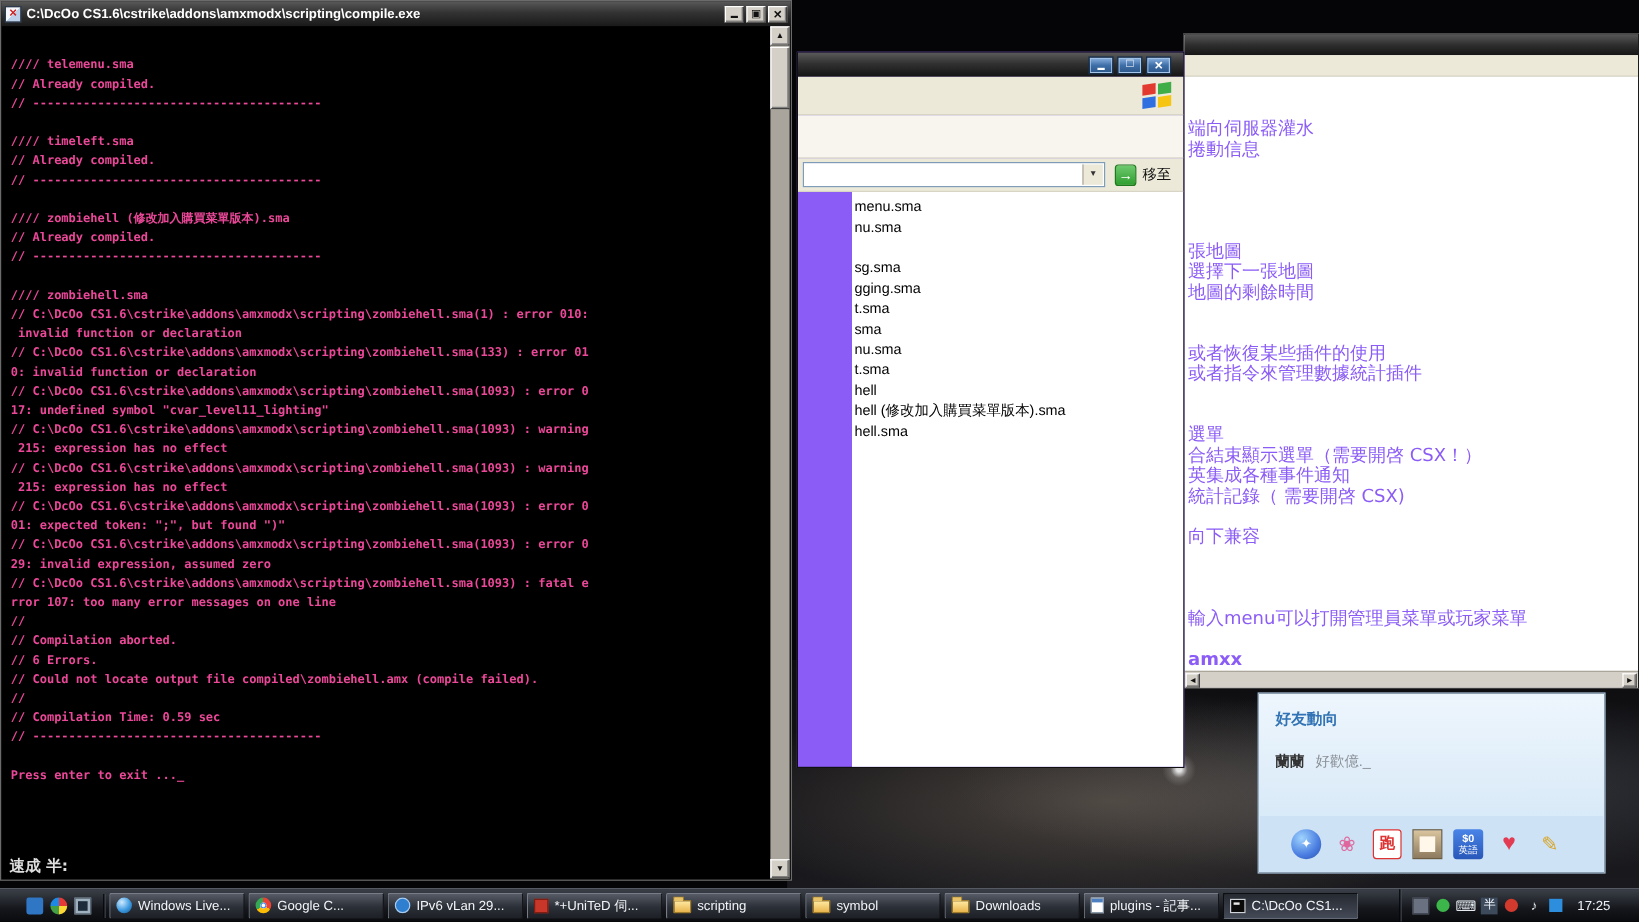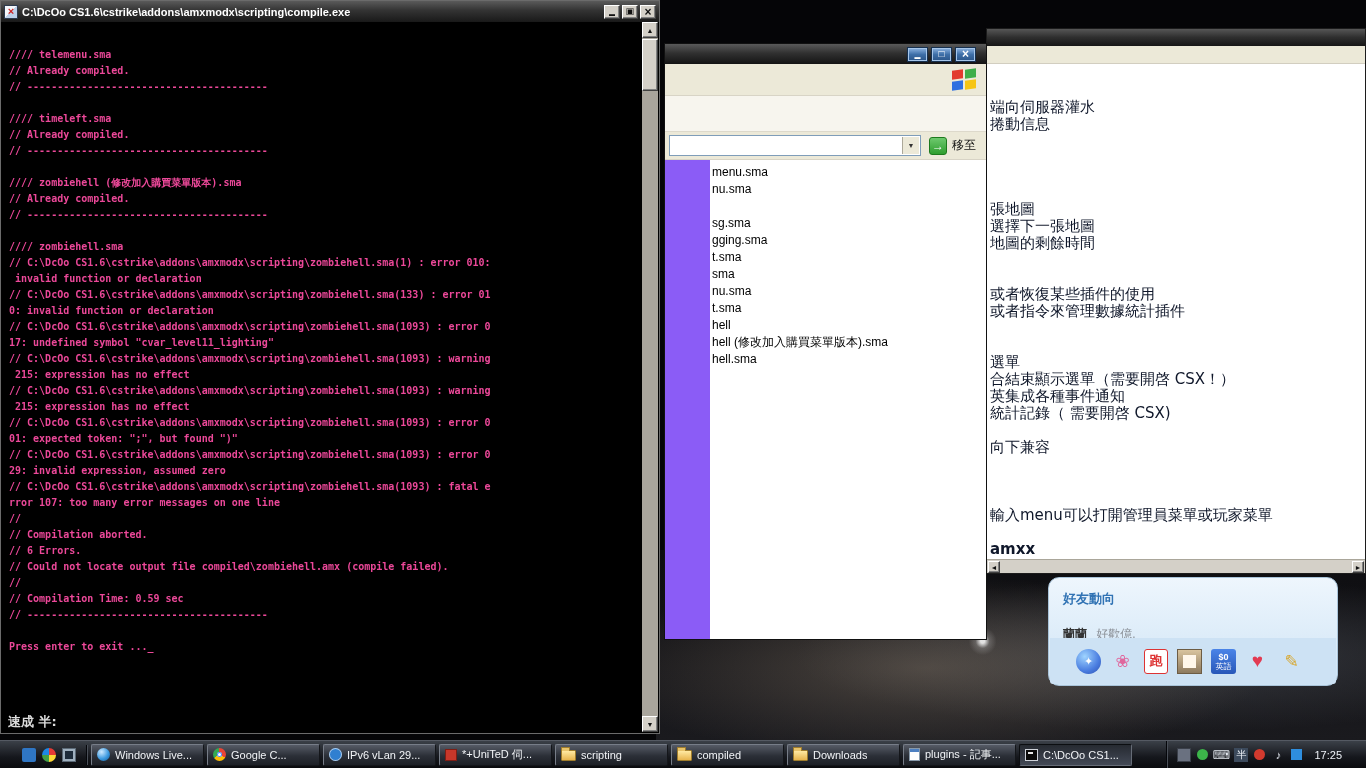--- a/index.html
+++ b/index.html
@@ -37,21 +37,21 @@
   .glyph-flower::before{content:"❀";font-size:17px;color:#e0679d;}
   .glyph-butterfly::before{content:"✦";font-size:11px;color:#fff;}
 
   
   #notepad { position:absolute; left:986px; top:28px; width:380px; height:546px; z-index:10;
              background:#fff; border:1px solid #1c1c1c; }
   .np-titlebar { height:17px; background:linear-gradient(180deg,#565656,#2e2e2e 50%,#161616); }
   .np-menustrip { height:18px; background:#ece9d8; border-bottom:1px solid #d2cec0; }
   .np-body { position:absolute; left:0; right:0; top:35px; bottom:14px; background:#fff; overflow:hidden; }
   .np-lines { padding:35px 0 0 3px; }
-  .doc-line { height:17px; line-height:17px; font-size:15px; color:#0f172a; white-space:nowrap;
+  .doc-line { height:17px; line-height:17px; font-size:15px; color:#8b5cf6; white-space:nowrap;
               font-family:"DejaVu Sans",sans-serif; }
   .doc-strong { font-weight:bold; padding-left:3px; }
   .np-hscroll { position:absolute; left:0; right:0; bottom:0; height:14px; background:#d4d0c8;
                 border-top:1px solid #aaa69a; }
   .np-arrow { position:absolute; top:1px; width:12px; height:12px; }
   .np-arrow.pos-left{left:1px;} .np-arrow.pos-right{right:1px;}
 
   
   #explorer { position:absolute; left:664px; top:43px; width:323px; height:597px; z-index:20;
               background:#8b5cf6; border:1px solid #111; }
@@ -96,22 +96,22 @@
            font-family:"DejaVu Sans Mono",monospace; font-size:10px; font-weight:bold; }
   .ime-float { position:absolute; left:6px; top:691px; color:#ddd; font-size:13px; font-weight:bold;
                font-family:"DejaVu Sans",sans-serif; }
   .cmd-scroll { position:absolute; top:21px; right:1px; bottom:1px; width:16px; background:#a9a59c; }
   .sbtn { position:absolute; left:0; width:16px; height:16px; }
   .sbtn.pos-top{top:0;} .sbtn.pos-bottom{bottom:0;}
   .sthumb { position:absolute; left:0; top:17px; width:16px; height:52px; background:#d4d0c8;
             border:1px solid; border-color:#fff #404040 #404040 #fff; box-shadow:inset -1px -1px 0 #808080; }
 
   
-  #msn-panel { position:absolute; left:1048px; top:577px; width:290px; height:109px; z-index:25;
-               background:linear-gradient(180deg,#eef6fd,#cfe4f5); border:1px solid #a9c4da; border-radius:11px; }
+  #msn-panel { position:absolute; left:1048px; top:577px; width:290px; height:151px; z-index:25;
+               background:linear-gradient(180deg,#eef6fd,#cfe4f5); border:1px solid #a9c4da; border-radius:0; }
   .msn-title { position:absolute; left:14px; top:12px; font-size:13px; font-weight:bold; color:#3173b4; }
   .msn-status { position:absolute; left:14px; top:48px; font-size:12px; }
   .msn-name { color:#333; font-weight:bold; margin-right:6px; }
   .msn-text { color:#8a8f96; }
   .msn-iconrow { position:absolute; left:1px; right:1px; bottom:1px; height:46px; background:#cde2f4;
                  border-radius:0 0 3px 3px; display:flex; align-items:center; gap:9px; padding-left:26px; }
   .mic { width:25px; height:25px; display:flex; align-items:center; justify-content:center; flex:none; }
   .mic-butterfly { border-radius:50%; background:radial-gradient(circle at 35% 30%,#9fd4ff,#4a7de0 60%,#2b4fae); }
   .mic-run { width:24px; background:#fff; border:1px solid #d33; border-radius:3px; color:#d33;
              font-weight:bold; font-size:13px; }
@@ -358,21 +358,21 @@
       <button class="tbtn">
         <span class="ticon icon-server"></span>
         <span class="tlabel">*+UniTeD 伺...</span>
       </button>
       <button class="tbtn">
         <span class="ticon icon-folder"></span>
         <span class="tlabel">scripting</span>
       </button>
       <button class="tbtn">
         <span class="ticon icon-folder"></span>
-        <span class="tlabel">compiled</span>
+        <span class="tlabel">symbol</span>
       </button>
       <button class="tbtn">
         <span class="ticon icon-folder"></span>
         <span class="tlabel">Downloads</span>
       </button>
       <button class="tbtn">
         <span class="ticon icon-notepad"></span>
         <span class="tlabel">plugins - 記事...</span>
       </button>
       <button class="tbtn active">

